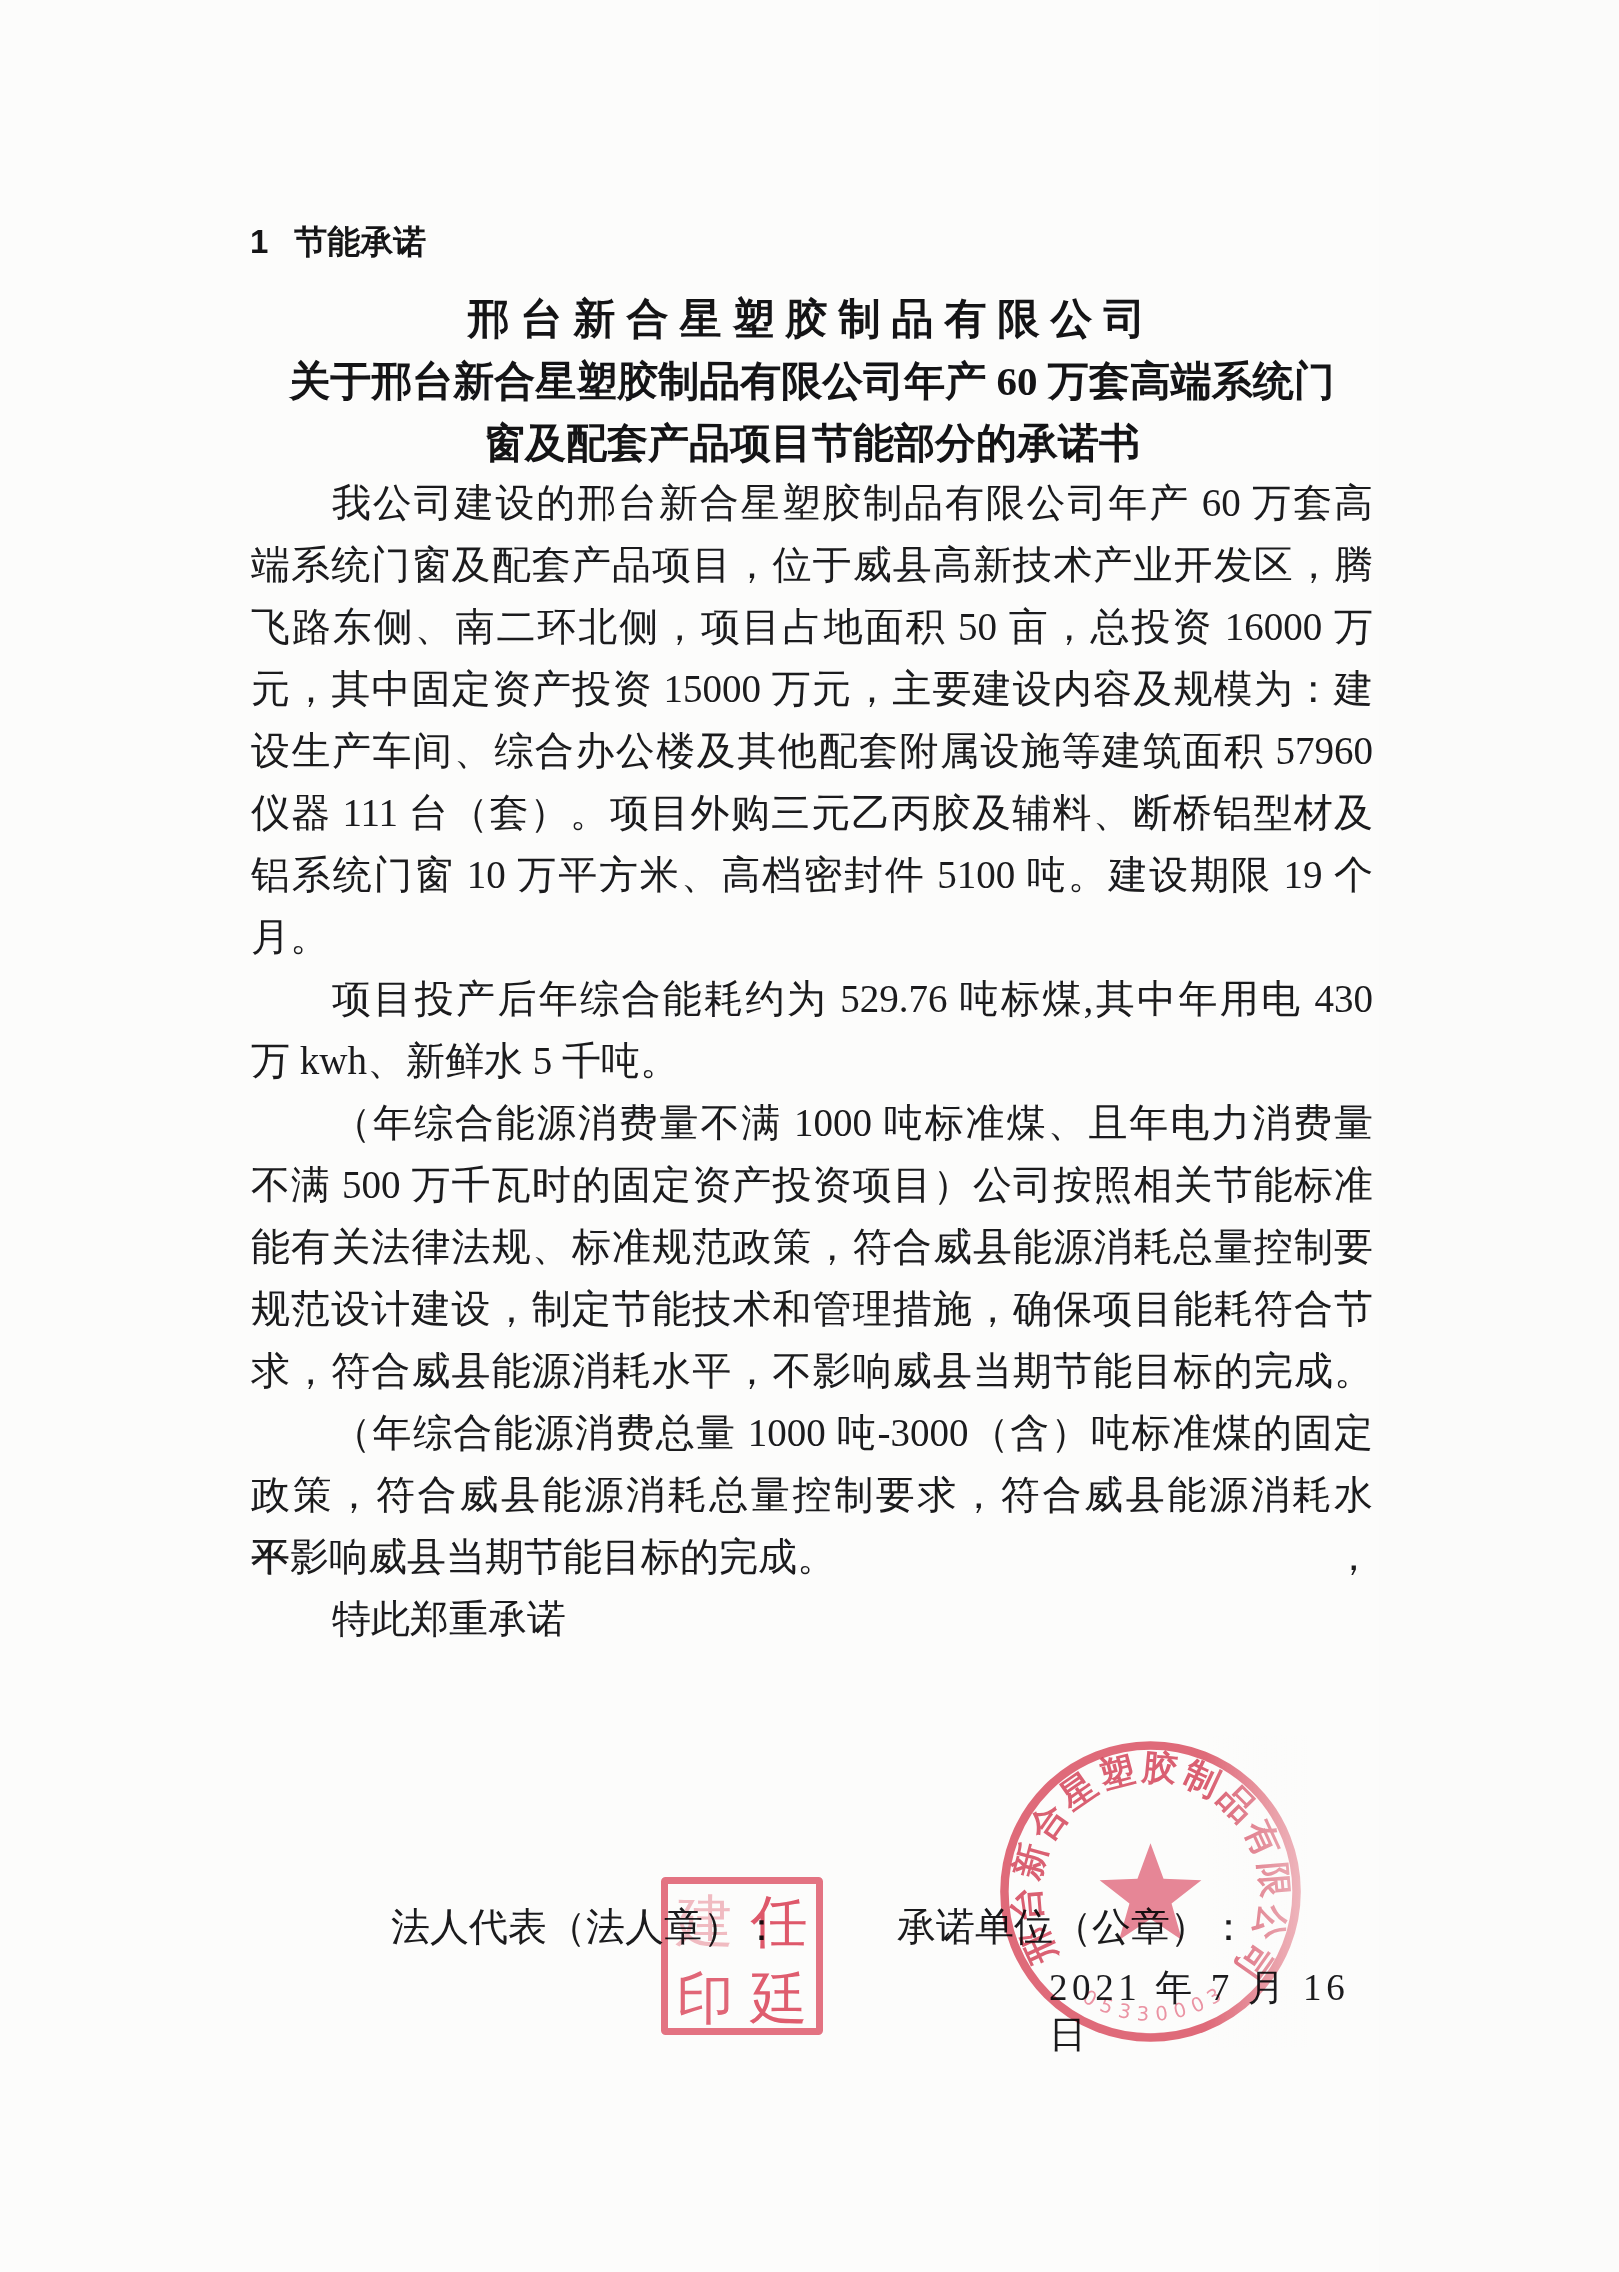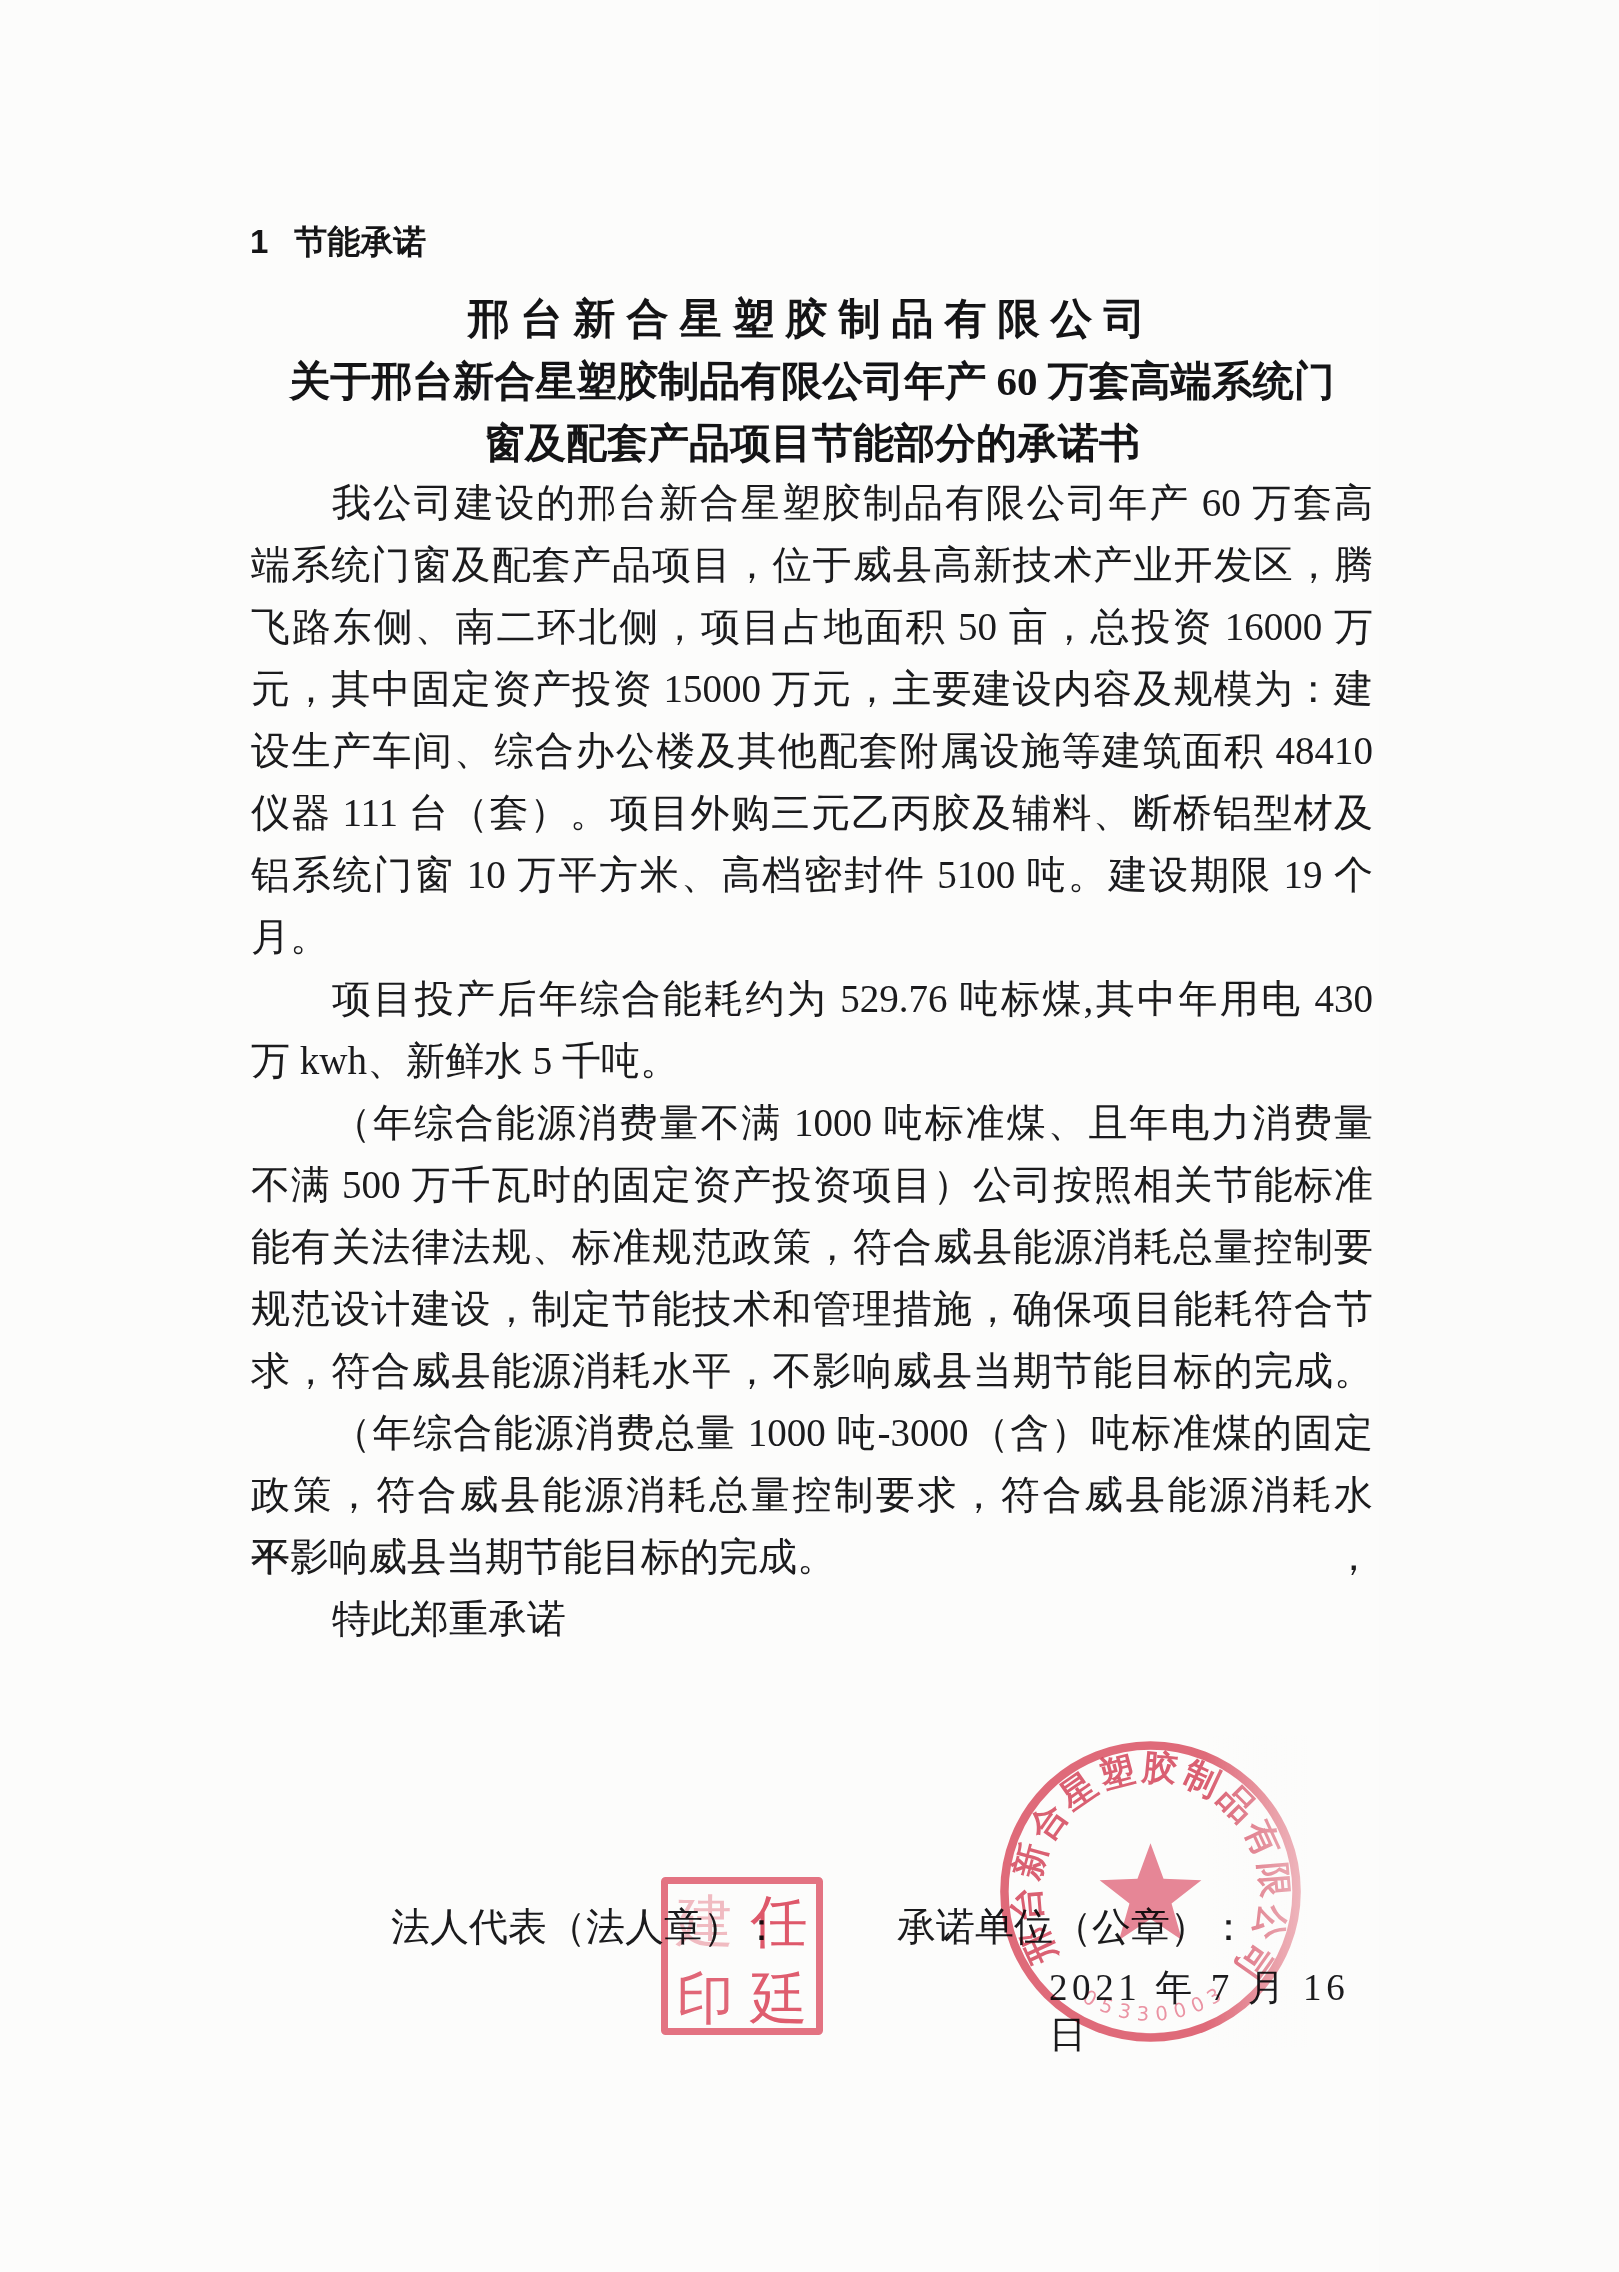--- a/index.html
+++ b/index.html
@@ -53,21 +53,21 @@
     <div class="t1">邢台新合星塑胶制品有限公司</div>
     <div class="t2">关于邢台新合星塑胶制品有限公司年产 60 万套高端系统门</div>
     <div class="t2">窗及配套产品项目节能部分的承诺书</div>
   </div>
 
   <div class="body-block">
     <div class="bl ind">我公司建设的邢台新合星塑胶制品有限公司年产 60 万套高</div>
     <div class="bl">端系统门窗及配套产品项目，位于威县高新技术产业开发区，腾</div>
     <div class="bl">飞路东侧、南二环北侧，项目占地面积 50 亩，总投资 16000 万</div>
     <div class="bl">元，其中固定资产投资 15000 万元，主要建设内容及规模为：建</div>
-    <div class="bl">设生产车间、综合办公楼及其他配套附属设施等建筑面积 48410</div>
+    <div class="bl">设生产车间、综合办公楼及其他配套附属设施等建筑面积 57960</div>
     <div class="bl">仪器 111 台（套）。项目外购三元乙丙胶及辅料、断桥铝型材及</div>
     <div class="bl">铝系统门窗 10 万平方米、高档密封件 5100 吨。建设期限 19 个</div>
     <div class="bl nj">月。</div>
     <div class="bl ind">项目投产后年综合能耗约为 529.76 吨标煤,其中年用电 430</div>
     <div class="bl nj">万 kwh、新鲜水 5 千吨。</div>
     <div class="bl ind">（年综合能源消费量不满 1000 吨标准煤、且年电力消费量</div>
     <div class="bl">不满 500 万千瓦时的固定资产投资项目）公司按照相关节能标准</div>
     <div class="bl">能有关法律法规、标准规范政策，符合威县能源消耗总量控制要</div>
     <div class="bl">规范设计建设，制定节能技术和管理措施，确保项目能耗符合节</div>
     <div class="bl">求，符合威县能源消耗水平，不影响威县当期节能目标的完成。</div>

